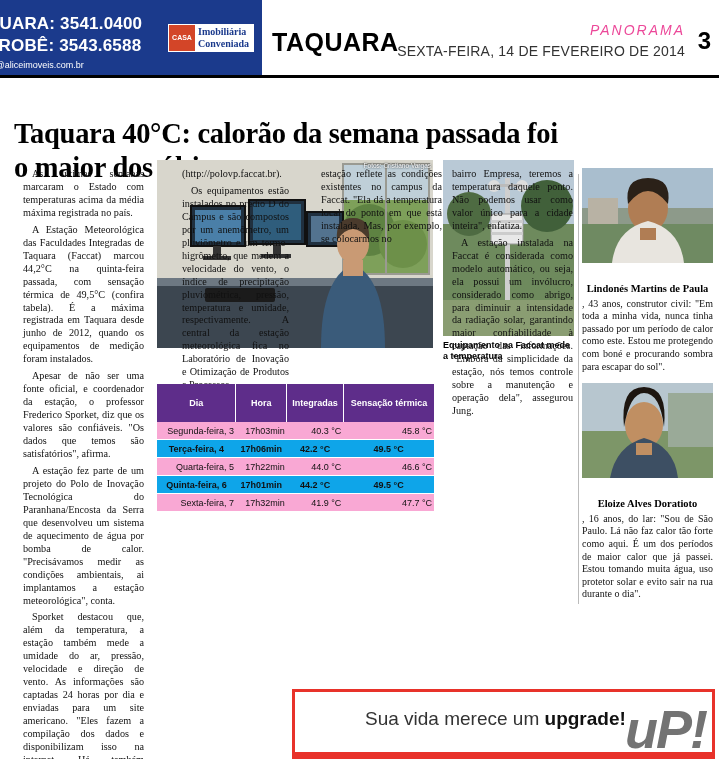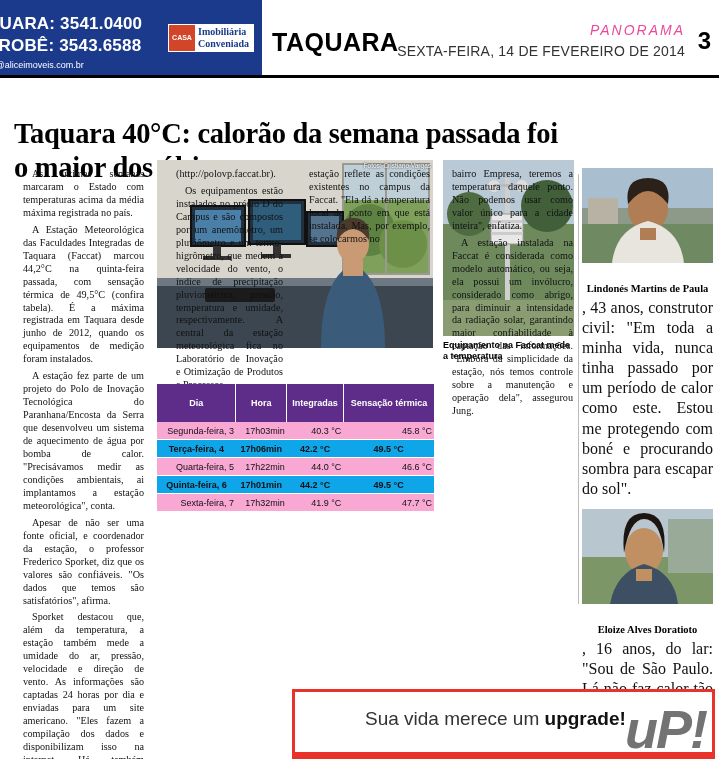--- a/index.html
+++ b/index.html
@@ -137,22 +137,22 @@
     top: 0;
     width: 130px;
     font-size: 10.2px;
     line-height: 1.27;
     text-align: justify;
     color: #111;
   }
   .col p { margin: 0 0 4px 9px; text-indent: 9px; }
   .col p.noind { text-indent: 0; }
   #col1 { left: 0; }
-  #col2 { left: 139px; padding-left: 14px; }
-  #col3 { left: 286px; }
+  #col2 { left: 145px; padding-left: 14px; }
+  #col3 { left: 298px; }
   #col4 { left: 429px; }
 
   
   .photo-main {
     position: absolute;
     left: 157px; top: 76px;
     width: 276px; height: 188px;
     overflow: hidden;
     background: #8fa5b5;
   }
@@ -244,21 +244,21 @@
   .side-name {
     font-family: "Liberation Serif", serif;
     font-weight: bold;
     font-size: 10.5px;
     text-align: center;
     line-height: 1.2;
     margin: 20px 0 2px 0;
     color: #000;
   }
   .side-text {
-    font-size: 16px;
+    font-size: 10px;
     line-height: 1.26;
     text-align: justify;
     color: #111;
   }
 
   
   .ad-bottom {
     position: absolute;
     left: 292px; top: 605px;
     width: 423px; height: 154px;
@@ -383,22 +383,22 @@
 
       <rect x="0" y="140" width="131" height="36" fill="#8a9d72"></rect>
     </svg>
   </div>
   <div class="caption cap-sec">Equipamento na Faccat mede a temperatura</div>
 
   <div class="cols">
     <div class="col" id="col1">
         <p>As últimas semanas marcaram o Estado com temperaturas acima da média máxima registrada no país.</p>
         <p>A Estação Meteorológica das Faculdades Integradas de Taquara (Faccat) marcou 44,2°C na quinta-feira passada, com sensação térmica de 49,5°C (confira tabela). É a máxima registrada em Taquara desde junho de 2012, quando os equipamentos de medição foram instalados.</p>
+        <p>Apesar de não ser uma fonte oficial, e coordenador da estação, o professor Frederico Sporket, diz que os valores são confiáveis. "Os dados que temos são satisfatórios", afirma.</p>
         <p>A estação fez parte de um projeto do Polo de Inovação Tecnológica do Paranhana/Encosta da Serra que desenvolveu um sistema de aquecimento de água por bomba de calor. "Precisávamos medir as condições ambientais, ai implantamos a estação meteorológica", conta.</p>
-        <p>Apesar de não ser uma fonte oficial, e coordenador da estação, o professor Frederico Sporket, diz que os valores são confiáveis. "Os dados que temos são satisfatórios", afirma.</p>
         <p>Sporket destacou que, além da temperatura, a estação também mede a umidade do ar, pressão, velocidade e direção de vento. As informações são captadas 24 horas por dia e enviadas para um site americano. "Eles fazem a compilação dos dados e disponibilizam isso na internet. Há também estatísticas de velocidade térmica", completa. Os dados estão disponíveis no site do Polo de Inovação</p>
       </div>
     <div class="col" id="col2">
         <p class="noind">(http://polovp.faccat.br).</p>
         <p>Os equipamentos estão instalados no prédio D do Campus e são compostos por um anemômetro, um pluviômetro e um termo-higrômetro, que medem a velocidade do vento, o índice de precipitação pluviométrica, pressão, temperatura e umidade, respectivamente. A central da estação meteorológica fica no Laboratório de Inovação e Otimização de Produtos e Processos.</p>
         <p>O professor Carlos Fernando Jung também afirma que os dados são um referencial específico e que a</p>
       </div>
     <div class="col" id="col3">
         <p class="noind">estação reflete as condições existentes no campus da Faccat. "Ela dá a temperatura local do ponto em que está instalada. Mas, por exemplo, se colocarmos no</p>
       </div>

